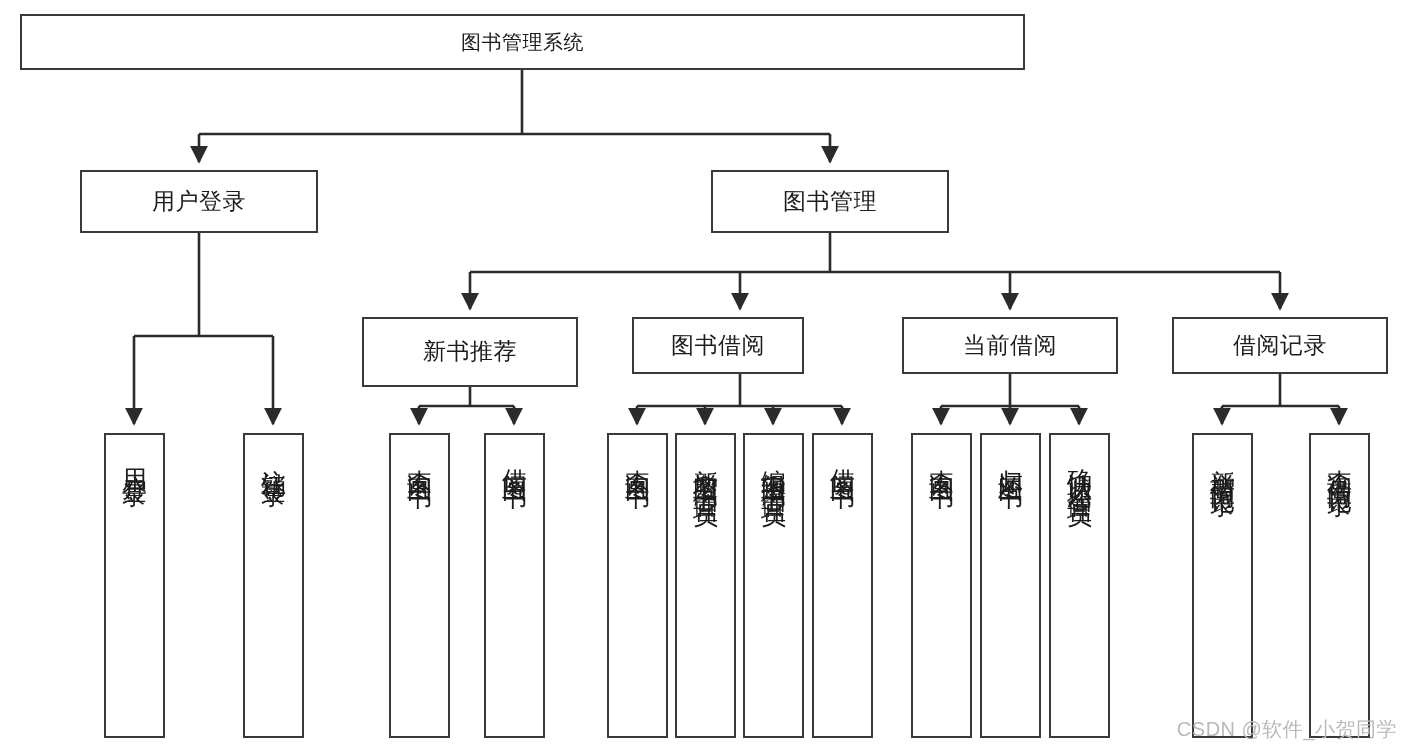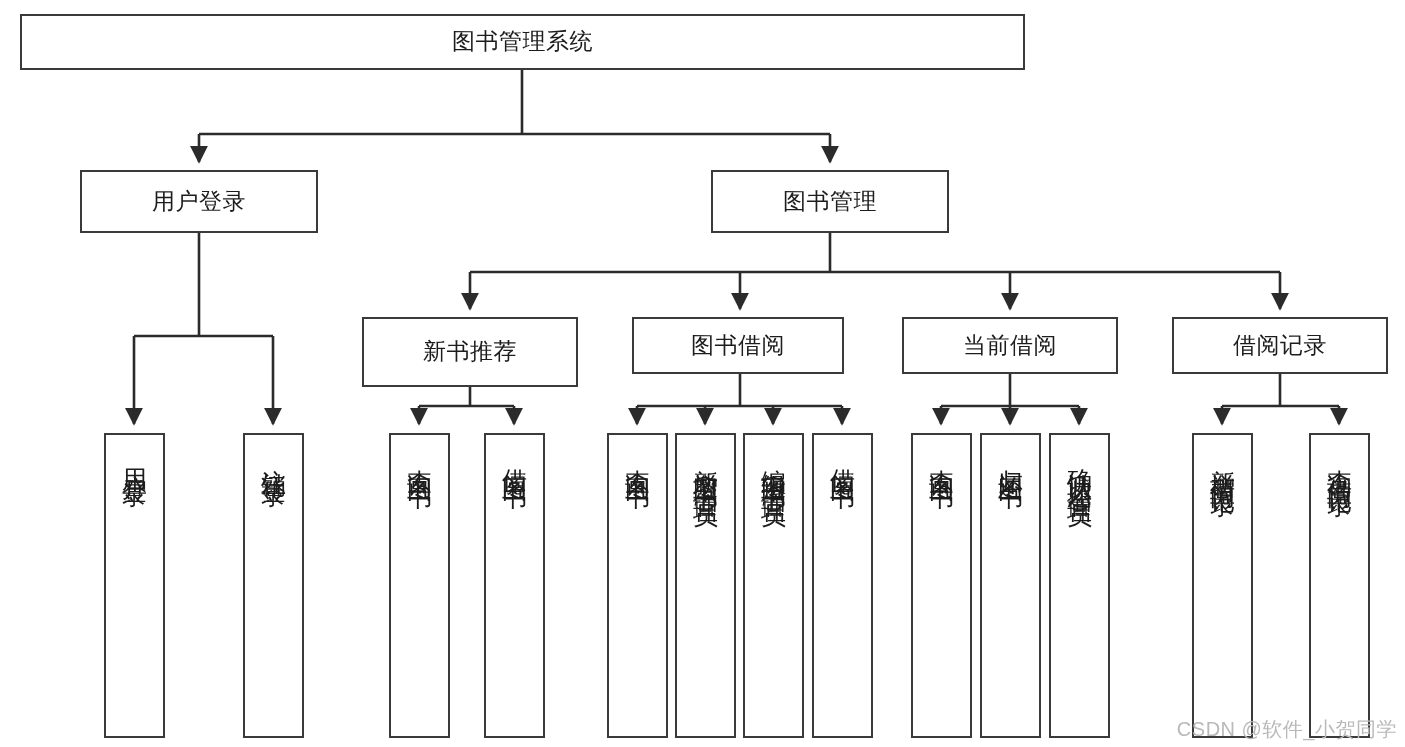--- a/index.html
+++ b/index.html
@@ -41,21 +41,21 @@
     text-align: center;
     line-height: 1.12;
     white-space: nowrap;
   }
   
   .node.h .label {
     font-size: 23px;
     letter-spacing: 0.5px;
   }
   .node.root .label {
-    font-size: 23px;
+    font-size: 20px;
   }
   
   .node.v {
     align-items: flex-start;
     justify-content: center;
     padding-top: 14px;
   }
   .node.v .label {
     writing-mode: vertical-rl;
     text-orientation: upright;
@@ -137,21 +137,21 @@
   <div class="node h" style="left:80px; top:170px; width:238px; height:63px;">
     <span class="label">用户登录</span>
   </div>
   <div class="node h" style="left:711px; top:170px; width:238px; height:63px;">
     <span class="label">图书管理</span>
   </div>
 
   <div class="node h" style="left:362px; top:317px; width:216px; height:70px;">
     <span class="label">新书推荐</span>
   </div>
-  <div class="node h" style="left:632px; top:317px; width:212px; height:57px;">
+  <div class="node h" style="left:632px; top:317px; width:172px; height:57px;">
     <span class="label">图书借阅</span>
   </div>
   <div class="node h" style="left:902px; top:317px; width:216px; height:57px;">
     <span class="label">当前借阅</span>
   </div>
   <div class="node h" style="left:1172px; top:317px; width:216px; height:57px;">
     <span class="label">借阅记录</span>
   </div>
 
   <div class="node v" style="left:104px; top:433px; width:61px; height:305px;">

